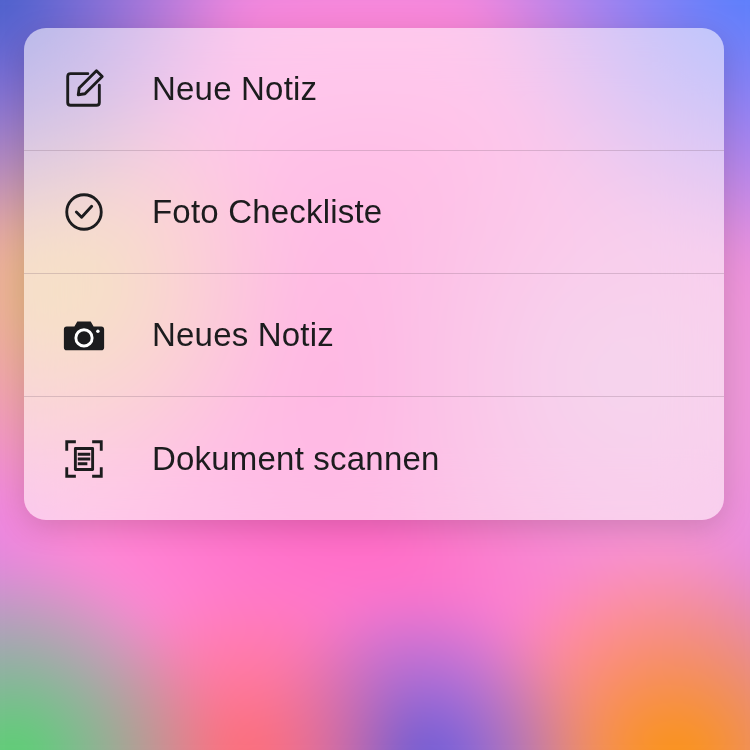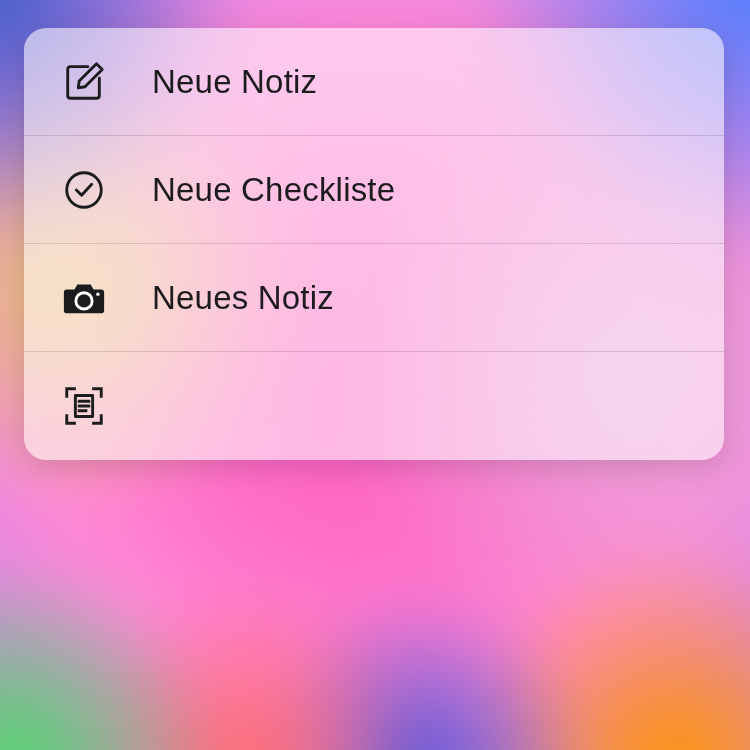--- a/index.html
+++ b/index.html
@@ -42,21 +42,21 @@
       background: rgba(255, 255, 255, 0.55);
       backdrop-filter: blur(30px);
       -webkit-backdrop-filter: blur(30px);
       overflow: hidden;
       box-shadow: 0 8px 30px rgba(0,0,0,0.15);
     }
     
     .menu-item {
       display: flex;
       align-items: center;
-      height: 108px;
+      height: 123px;
       padding: 0 34px;
       border-bottom: 1px solid rgba(120, 90, 110, 0.25);
       cursor: pointer;
     }
     
     .menu-item:last-child {
       border-bottom: none;
     }
     
     .icon-wrap {
@@ -99,21 +99,21 @@
     <span class="label">Neue Notiz</span>
   </div>
 
   <div class="menu-item">
     <span class="icon-wrap">
       <svg viewBox="0 0 48 48" fill="none" stroke="#1c1c1e" stroke-width="3" stroke-linecap="round" stroke-linejoin="round">
         <circle cx="24" cy="24" r="18"></circle>
         <path d="M16 24 L21.5 29.5 L32 18"></path>
       </svg>
     </span>
-    <span class="label">Neue Checkliste</span>
+    <span class="label">Foto Checkliste</span>
   </div>
 
   <div class="menu-item">
     <span class="icon-wrap">
       <svg viewBox="0 0 48 48">
         <path fill="#1c1c1e" d="M17 10 L31 10 L34 15 L42 15 C44 15 45 16.3 45 18 L45 37 C45 38.7 44 40 42 40 L6 40 C4 40 3 38.7 3 37 L3 18 C3 16.3 4 15 6 15 L14 15 Z"></path>
         <circle cx="24" cy="27" r="8.5" fill="none" stroke="#ffffff" stroke-width="3"></circle>
         <circle cx="38.5" cy="20" r="1.8" fill="#ffffff"></circle>
       </svg>
     </span>
@@ -126,15 +126,16 @@
         <path d="M6 14 V6 H14"></path>
         <path d="M34 6 H42 V14"></path>
         <path d="M42 34 V42 H34"></path>
         <path d="M14 42 H6 V34"></path>
         <rect x="15" y="13" width="18" height="22" stroke-linejoin="round"></rect>
         <line x1="19" y1="19" x2="29" y2="19"></line>
         <line x1="19" y1="24" x2="29" y2="24"></line>
         <line x1="19" y1="29" x2="26" y2="29"></line>
       </svg>
     </span>
+    <span class="label">Dokument scannen</span>
   </div>
 
 </div>
 
 </body></html>

